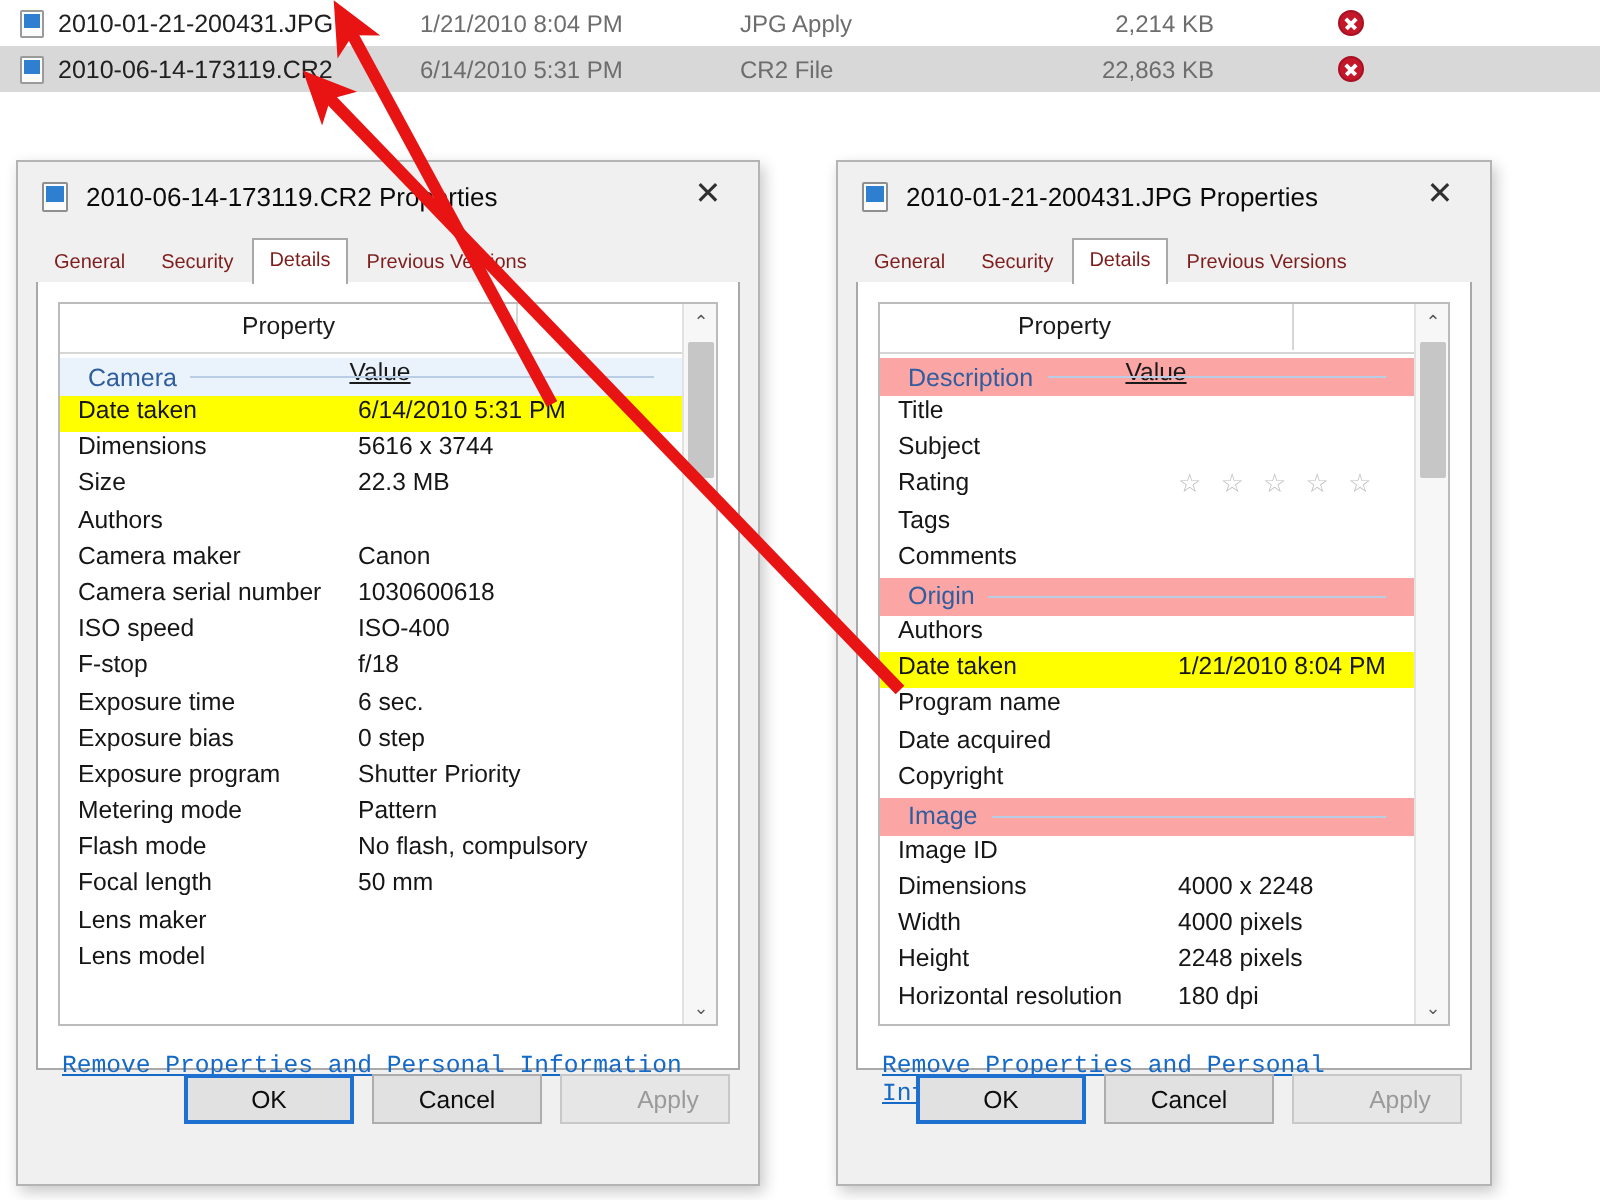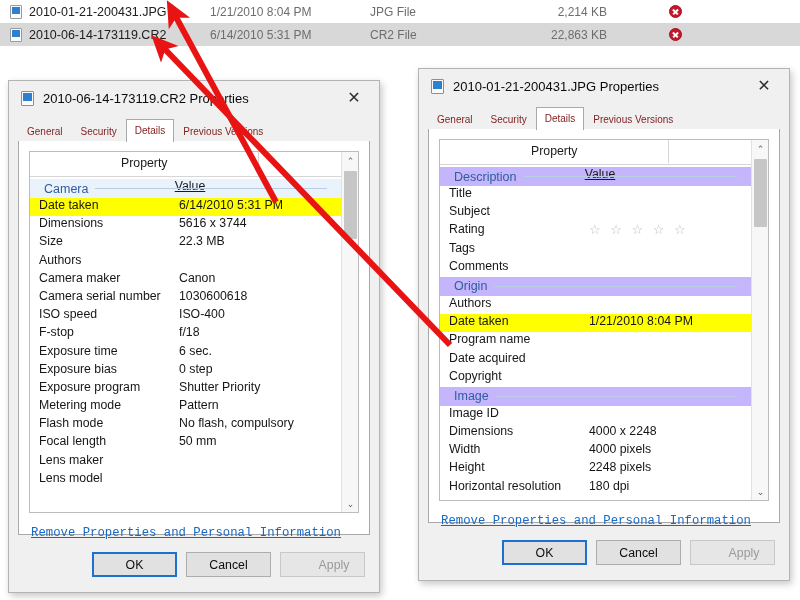--- a/index.html
+++ b/index.html
@@ -88,21 +88,21 @@
   .dialog {
     position: absolute;
     background: #f0f0f0;
     border: 1px solid #b4b4b4;
     box-shadow: 2px 3px 7px rgba(0,0,0,0.22);
     box-sizing: border-box;
     font-size: 12.3px;
     color: #111111;
   }
   #dlg-left  { left: 8px;   top: 80px;  width: 372px; height: 513px; }
-  #dlg-right { left: 418px; top: 68px;  width: 372px; height: 513px; }
+  #dlg-right { left: 418px; top: 80px;  width: 328px; height: 513px; }
 
   .titlebar {
     position: relative;
     height: 34px;
     display: flex;
     align-items: center;
     padding-left: 12px;
     background: #f0f0f0;
   }
   .title-icon {
@@ -211,21 +211,21 @@
   .prow.highlight { background: #ffff00; }
 
   .group-row {
     display: flex;
     align-items: center;
     height: 19px;
     background: #eaf3fb;
     padding-left: 14px;
     box-sizing: border-box;
   }
-  .group-row.plain { background: #c4b5fd; }
+  .group-row.plain { background: #fca5a5; }
   .group-label {
     color: #2f5d9e;
     font-size: 12.5px;
     white-space: nowrap;
     padding-right: 7px;
   }
   .group-line {
     flex: 1;
     height: 1px;
     background: #b9cde4;
@@ -266,21 +266,21 @@
     text-decoration: underline;
     cursor: pointer;
     font-family: Liberation Mono, monospace;
   }
 
   .btnbar {
     position: absolute;
     left: 0; right: 0; bottom: 0;
     height: 55px;
     display: flex;
-    align-items: center;
+    align-items: flex-start;
     justify-content: flex-end;
     padding-right: 14px;
     gap: 9px;
     box-sizing: border-box;
   }
   .dbtn {
     width: 85px; height: 25px;
     font-size: 12.3px;
     background: #e1e1e1;
     border: 1px solid #adadad;
@@ -306,21 +306,21 @@
 
 <div id="stage">
 
   <div id="file-list">
       <div class="file-row">
         <div class="fr-name">
           <span class="doc-icon"></span>
           <span>2010-01-21-200431.JPG</span>
         </div>
         <div class="fr-date">1/21/2010 8:04 PM</div>
-        <div class="fr-type">JPG File</div>
+        <div class="fr-type">JPG Apply</div>
         <div class="fr-size">2,214 KB</div>
         <div class="fr-badge">
           <span class="x-badge"></span>
         </div>
       </div>
       <div class="file-row selected">
         <div class="fr-name">
           <span class="doc-icon"></span>
           <span>2010-06-14-173119.CR2</span>
         </div>

